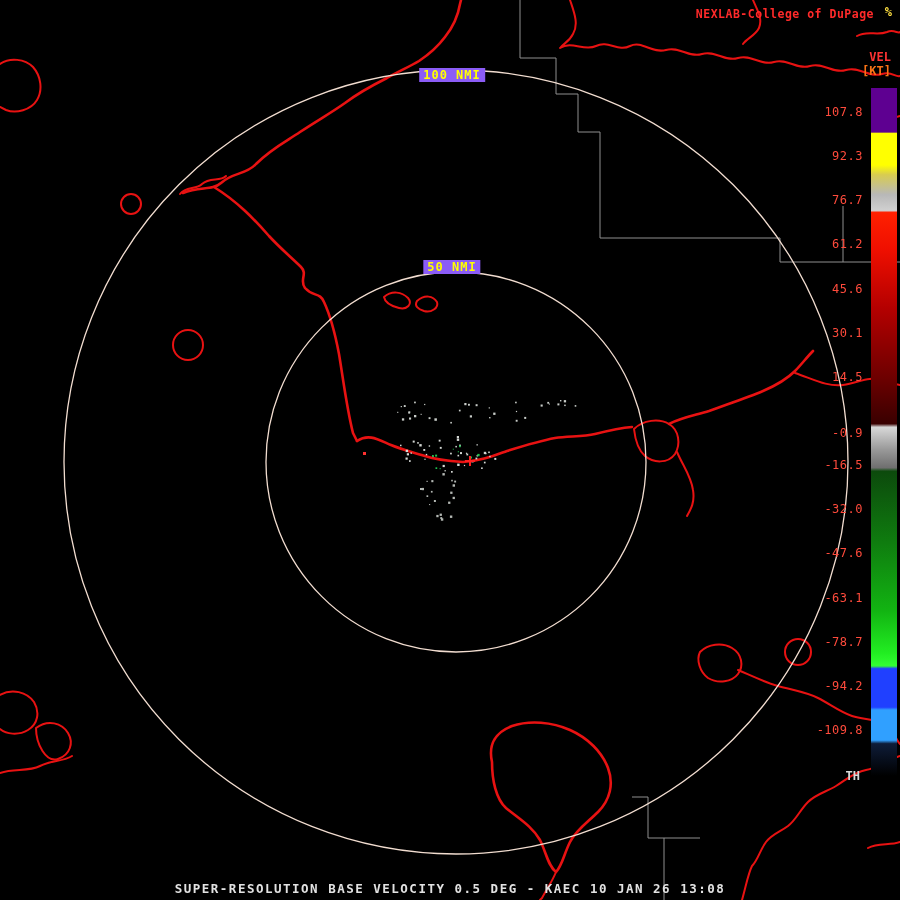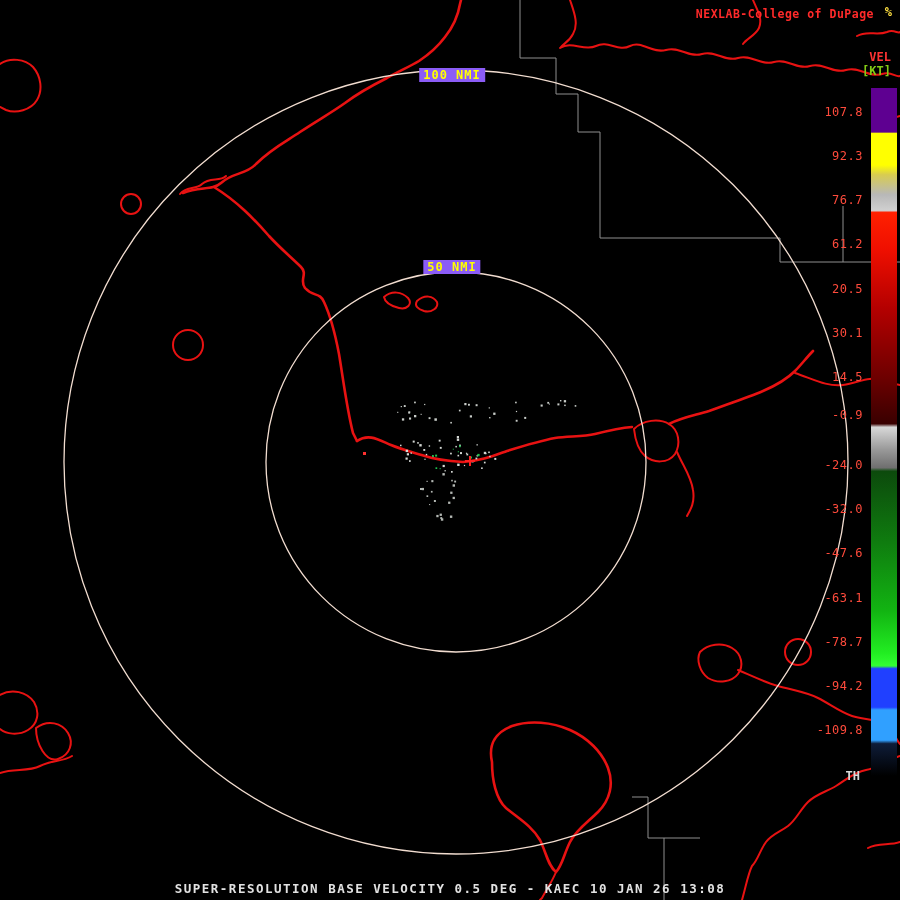--- a/index.html
+++ b/index.html
@@ -17,21 +17,21 @@
     font-size:11.5px; font-weight:bold; letter-spacing:0.5px; white-space:nowrap;
   }
   .logo {position:absolute; top:5px; right:8px; color:#ffe040; font-size:12px; font-weight:bold;}
   .ring-label {
     position:absolute; color:#ffff00; font-size:12px; font-weight:bold;
     background:#8b5cf6; padding:0 4px; transform:translate(-50%,-50%); letter-spacing:1px; white-space:nowrap;
   }
   #ring-label-outer {left:452px; top:75px;}
   #ring-label-inner {left:452px; top:267px;text-align:center;}
   .vel {position:absolute; right:9px; top:50px; color:#ff3333; font-weight:bold; font-size:12px;}
-  .kt  {position:absolute; right:9px; top:64px; color:#84cc16; font-weight:bold; font-size:12px;}
+  .kt  {position:absolute; right:9px; top:64px; color:#f97316; font-weight:bold; font-size:12px;}
   .tick {position:absolute; right:37px; color:#ff4b3c; font-size:12px; font-weight:normal; letter-spacing:0.5px; white-space:nowrap;}
   .th  {position:absolute; right:40px; top:769px; color:#d8d8d8; font-size:12px; font-weight:bold;}
   #colorbar {position:absolute; left:871px; top:88px; width:26px; height:688px;}
   .caption {
     position:absolute; left:0; right:0; top:881px; text-align:center;
     color:#e2e2e2; font-size:12.5px; font-weight:bold; letter-spacing:1.5px; white-space:nowrap;
   }
 </style>
 </head>
 <body>
@@ -197,24 +197,24 @@
   <div class="vel">VEL</div>
   <div class="kt">[KT]</div>
   <div id="colorbar" style="background: linear-gradient(rgb(94, 0, 145) 0%, rgb(94, 0, 145) 6.4%, rgb(255, 255, 0) 6.6%, rgb(255, 255, 0) 11.2%, rgb(216, 204, 80) 12.6%, rgb(184, 184, 184) 15.5%, rgb(208, 208, 208) 17.8%, rgb(255, 32, 0) 18.1%, rgb(239, 15, 0) 23.5%, rgb(180, 0, 0) 32%, rgb(110, 0, 0) 42%, rgb(57, 0, 0) 48.8%, rgb(216, 216, 216) 49.3%, rgb(154, 154, 154) 52.5%, rgb(111, 111, 111) 55.2%, rgb(12, 74, 12) 55.7%, rgb(15, 124, 15) 66%, rgb(18, 180, 18) 76%, rgb(34, 238, 34) 82.2%, rgb(51, 255, 51) 84%, rgb(32, 64, 255) 84.4%, rgb(32, 64, 255) 90%, rgb(48, 160, 255) 90.4%, rgb(48, 160, 255) 94.8%, rgb(14, 28, 56) 95.3%, rgb(0, 0, 0) 100%);"></div>
   <div class="th">TH</div>
 
   <div class="caption">SUPER-RESOLUTION BASE VELOCITY 0.5 DEG - KAEC 10 JAN 26 13:08</div>
 <span class="tick" style="top: 105px;">107.8</span>
     <span class="tick" style="top: 149.14px;">92.3</span>
     <span class="tick" style="top: 193.28px;">76.7</span>
     <span class="tick" style="top: 237.42px;">61.2</span>
-    <span class="tick" style="top: 281.56px;">20.5</span>
+    <span class="tick" style="top: 281.56px;">45.6</span>
     <span class="tick" style="top: 325.7px;">30.1</span>
     <span class="tick" style="top: 369.84px;">14.5</span>
-    <span class="tick" style="top: 408px; margin-left: 20px;">-0.9</span>
-    <span class="tick" style="top: 458.12px;">-24.0</span>
+    <span class="tick" style="top: 426px; margin-left: 20px;">-0.9</span>
+    <span class="tick" style="top: 458.12px;">-16.5</span>
     <span class="tick" style="top: 502.26px;">-32.0</span>
     <span class="tick" style="top: 546.4px;">-47.6</span>
     <span class="tick" style="top: 590.54px;">-63.1</span>
     <span class="tick" style="top: 634.68px;">-78.7</span>
     <span class="tick" style="top: 678.82px;">-94.2</span>
     <span class="tick" style="top: 722.96px; margin-left: 12px;">-109.8</span>
   </div>
 
 </body></html>

